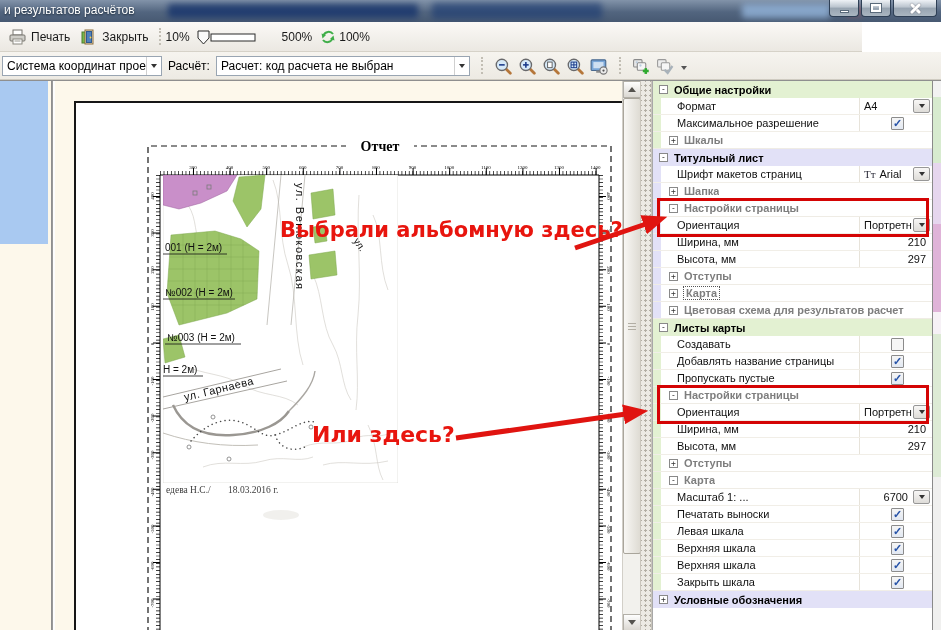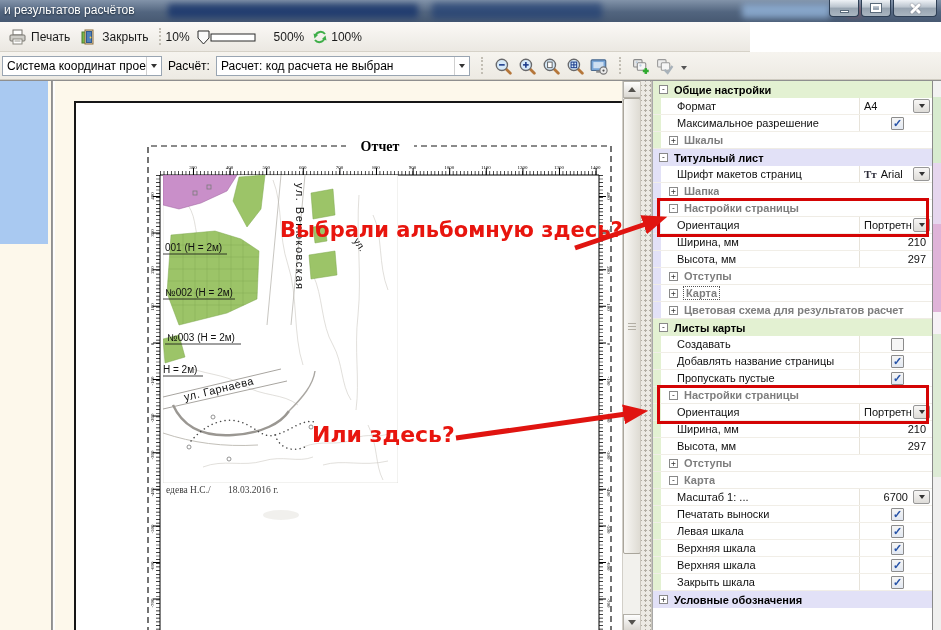--- a/index.html
+++ b/index.html
@@ -21,21 +21,21 @@
     display:flex;align-items:center;justify-content:center}
   .wbtn.close{width:44px}
   .glyph-min{width:9px;height:3px;background:#fff;border:1px solid #5a6a7a;margin-top:6px}
   .glyph-max{width:10px;height:8px;border:2px solid #fff;outline:1px solid #5a6a7a}
   .glyph-x{position:relative;width:11px;height:11px}
   .glyph-x i{position:absolute;left:-1px;top:4px;width:13px;height:3px;background:#fff;
     border-radius:1px;box-shadow:0 0 1px #445}
   .glyph-x i:first-child{transform:rotate(45deg)}
   .glyph-x i:last-child{transform:rotate(-45deg)}
   
-  .toolbar1{position:absolute;left:0;top:22px;width:750px;height:30px;
+  .toolbar1{position:absolute;left:0;top:22px;width:862px;height:30px;
     background:linear-gradient(#fbf9f6,#ebe8e2);border-bottom:1px solid #d6d2c8;
     display:flex;align-items:center;padding-left:4px;font-size:12px;color:#1a1a1a}
   .tbtn{display:flex;align-items:center;gap:5px;padding:2px 5px}
   .tsep{width:0;height:17px;border-left:2px dotted #c2beb4;margin:0 5px}
   .toolbar2{position:absolute;left:0;top:52px;width:941px;height:28px;
     background:linear-gradient(#f6f4ef,#edeae3);border-bottom:1px solid #cfcbc1;
     display:flex;align-items:center;padding-left:2px;font-size:12px;gap:6px}
   .combo{height:20px;background:#fff;border:1px solid #99a5b2;display:flex;
     align-items:center;position:relative}
   .combo .ctext{padding:0 4px;white-space:nowrap;overflow:hidden;flex:1}
@@ -88,21 +88,21 @@
   .vtext{padding-left:4px;overflow:hidden;white-space:nowrap;margin-right:7px;flex:1}
   .vnum{margin-left:auto;padding-right:4px}
   .numdd .vnum{padding-right:22px}
   .dbtn{position:absolute;right:0;top:1px;width:17px;height:14px;border:1px solid #979797;
     border-radius:2px;background:linear-gradient(#f8f7f6,#dedcd8);display:flex;
     align-items:center;justify-content:center}
   .dbtn .tri-dn{border-width:3px;border-top-width:4px;margin-top:3px}
   .cb{position:absolute;right:26px;top:2px;width:13px;height:13px;border:1px solid #8b8b8b;
     border-radius:1px;background:linear-gradient(#f5f5f5,#e2e8f2);color:#2753a8;
     font-size:11px;font-weight:bold;line-height:11px;text-align:center}
-  .ficon{font-family:"Liberation Serif",serif;font-weight:bold;margin-left:4px;color:#2a2a38}
+  .ficon{font-family:"Liberation Serif",serif;font-weight:normal;margin-left:4px;color:#2a2a38}
   .redbox{position:absolute;left:4px;width:272px;border:3px solid #d40404;z-index:5;
     pointer-events:none}
   .sliver{position:absolute;left:932px;top:0;width:9px;height:550px;border-left:1px solid #8a8a8a;
     background:linear-gradient(#f2f2f2 0 3%,#d7ebcf 3% 15%,#e6d6ee 15% 26%,#dfb3d8 26% 42%,
       #f6f1f6 42% 46%,#ddebd5 46% 72%,#f0f0ef 72% 100%)}
   
   .annotation{position:absolute;color:#e8150e;font-family:"DejaVu Sans",sans-serif;
     font-weight:bold;z-index:30;white-space:nowrap}
   .ann1{left:280px;top:137px;font-size:21px}
   .ann2{left:312px;top:341px;font-size:22px}
@@ -152,21 +152,21 @@
       <circle cx="10.5" cy="8.5" r=".9" fill="#ffd24a"></circle>
     </svg>
     <span>Закрыть</span>
   </div>
   <span class="tsep"></span>
   <span>10%</span>
   <svg width="64" height="18" viewBox="0 0 64 18" style="margin:0 4px">
     <rect x="17" y="6" width="44" height="7" fill="#fff" stroke="#2a2a2a"></rect>
     <polygon points="4,3 15,3 15,10 9.5,16 4,10" fill="#fafafa" stroke="#2a2a2a"></polygon>
   </svg>
-  <span style="margin-left:12px">500%</span>
+  <span style="margin-left:20px">500%</span>
   <svg width="16" height="16" viewBox="0 0 16 16" style="margin:0 3px 0 8px">
     <path d="M13,5 A5.5,5.5 0 0 0 3.5,6.5" fill="none" stroke="#3fae49" stroke-width="2"></path>
     <polygon points="1.5,4.5 6,6 2.5,9.5" fill="#3fae49"></polygon>
     <path d="M3,11 A5.5,5.5 0 0 0 12.5,9.5" fill="none" stroke="#3fae49" stroke-width="2"></path>
     <polygon points="14.5,11.5 10,10 13.5,6.5" fill="#3fae49"></polygon>
   </svg>
   <span>100%</span>
 </div>
 
 <div class="toolbar2">

